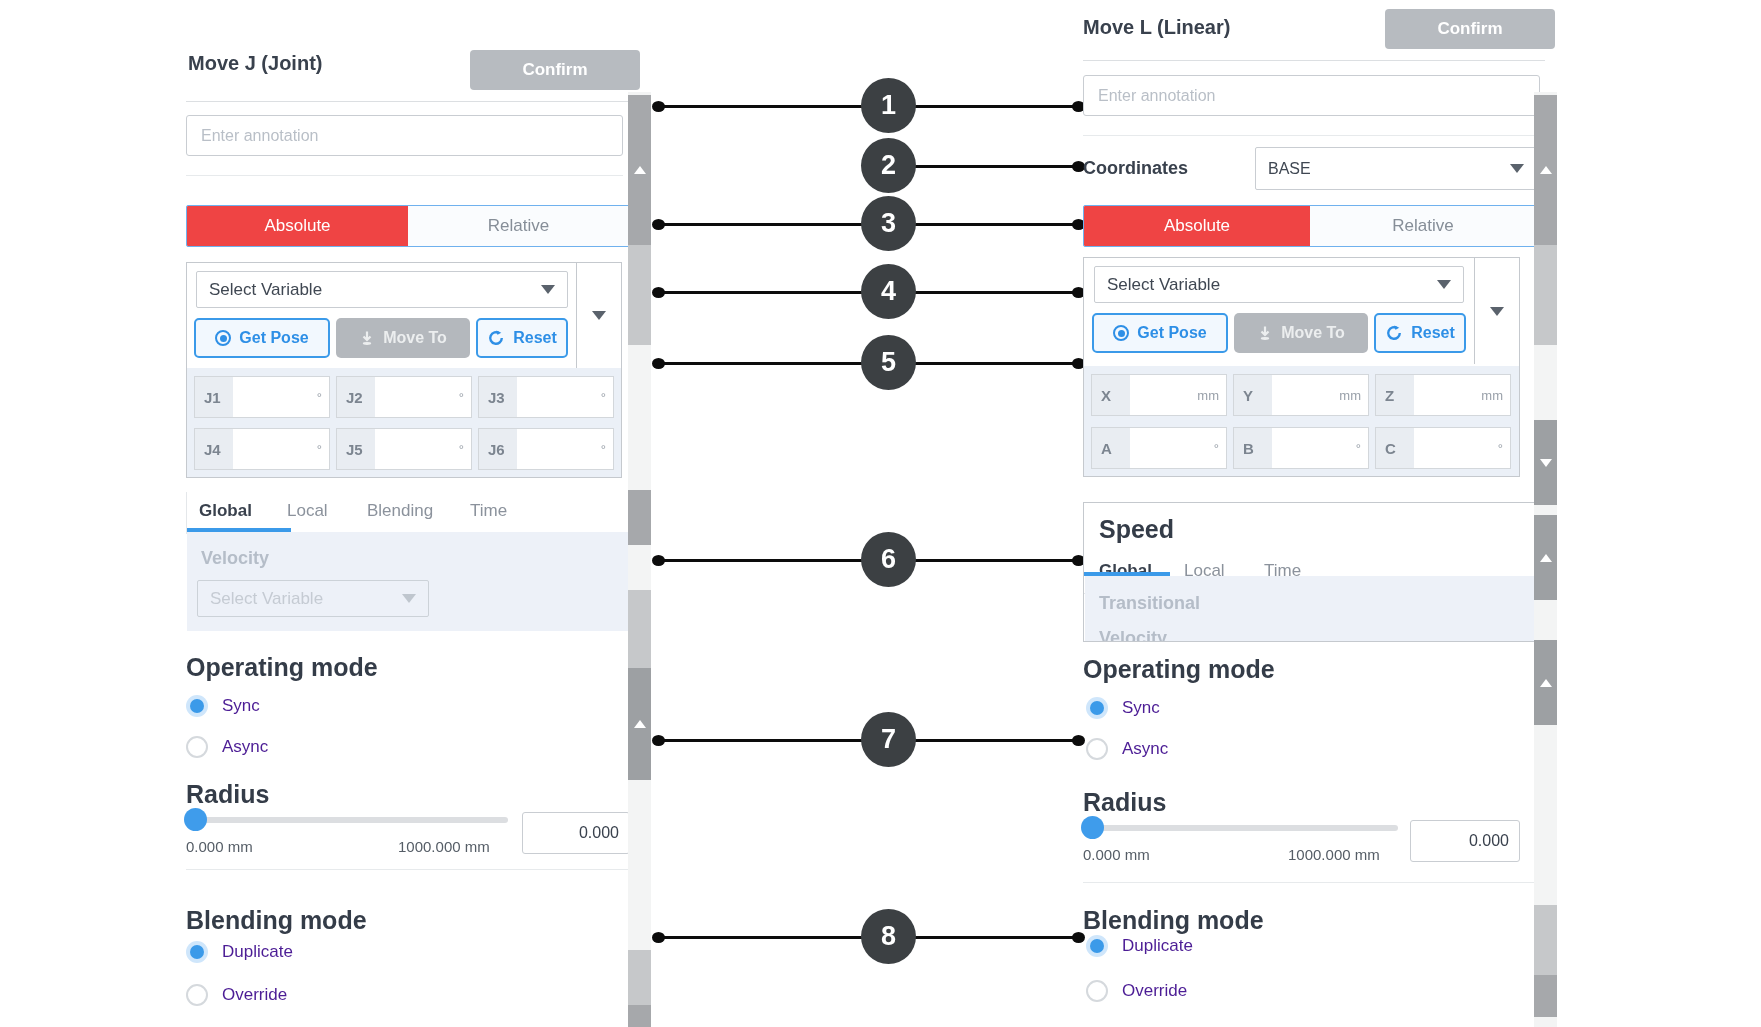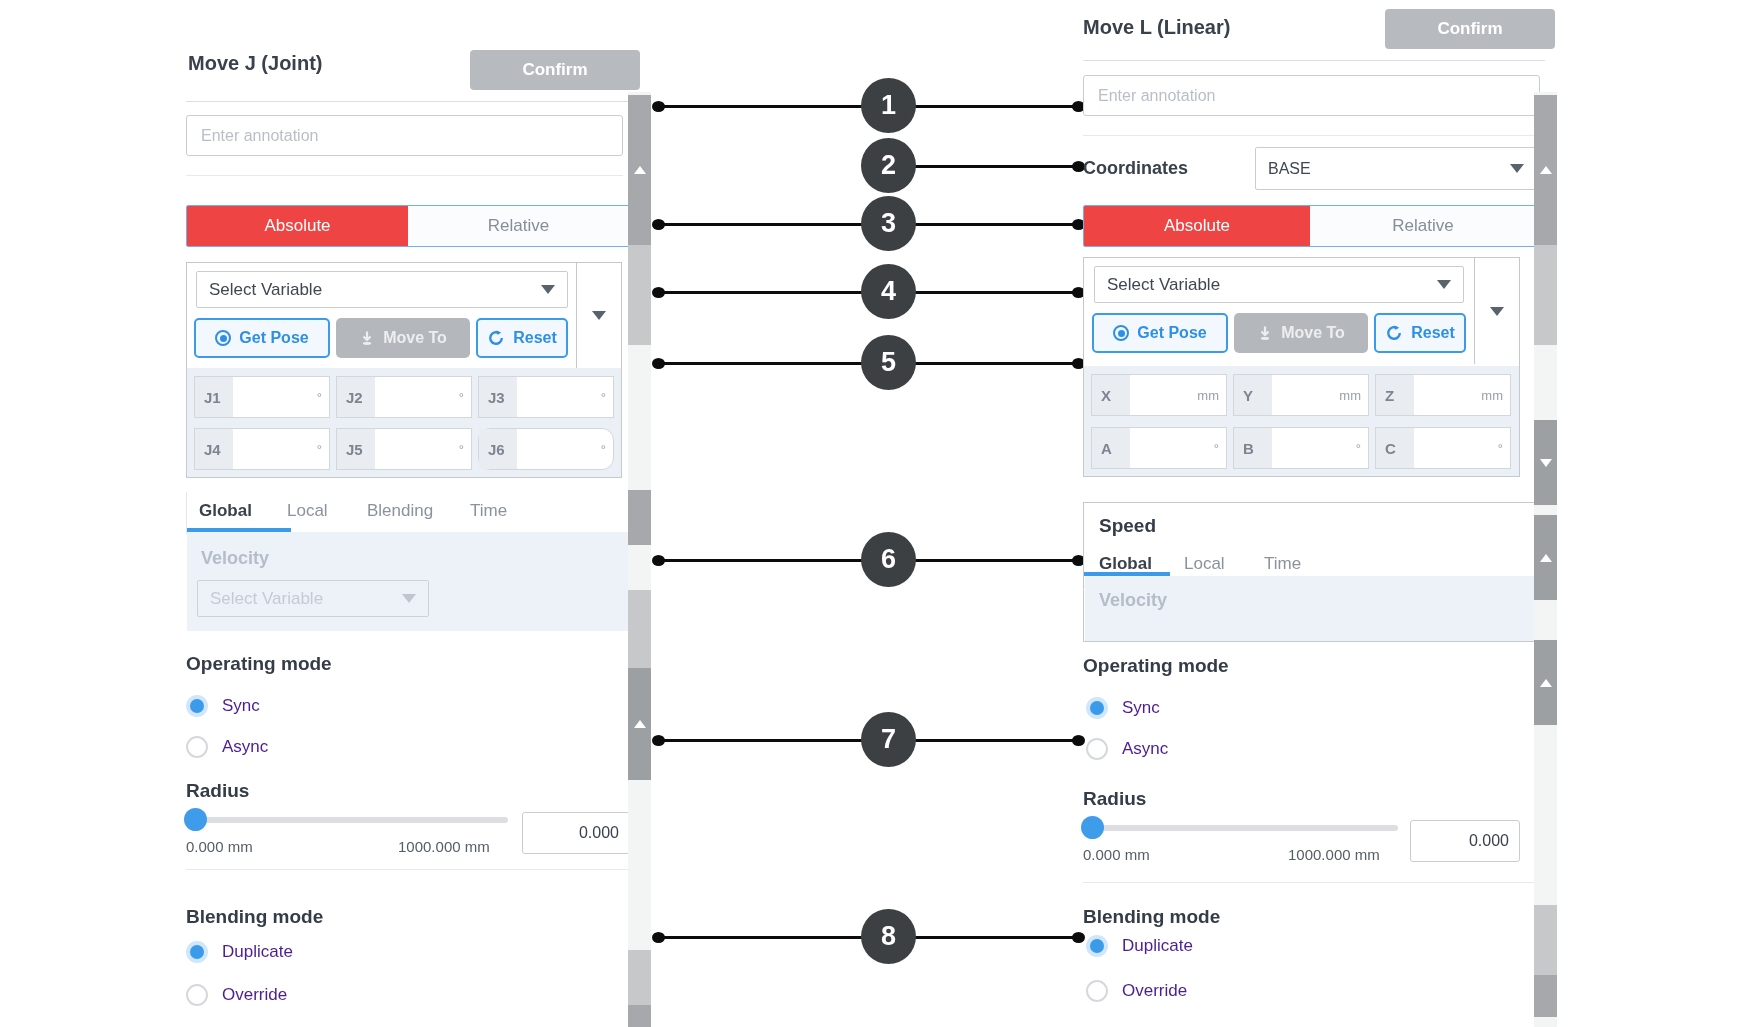--- a/index.html
+++ b/index.html
@@ -43,21 +43,21 @@
   .field .f-unit { position:absolute; right:7px; top:50%; transform:translateY(-50%);
     font-size:13px; color:#9aa1aa; }
   .caret-col { position:absolute; border-left:1px solid #c5c9ce; display:flex; align-items:center; justify-content:center; }
   .caret-col .c { width:0; height:0; border-left:7px solid transparent; border-right:7px solid transparent;
     border-top:9px solid #5a626c; }
 
   .speed-tabs { display:flex; gap:0; }
   .sp-tab { font-size:17px; color:#8b929c; padding:9px 0 12px 0; }
   .sp-tab.active { color:#39414d; font-weight:bold; }
 
-  .sect-h { position:absolute; font-size:19px; font-weight:bold; color:#343c48; }
+  .sect-h { position:absolute; font-size:25px; font-weight:bold; color:#343c48; }
   .radio-row { position:absolute; display:flex; align-items:center; gap:14px; }
   .radio { width:22px; height:22px; border-radius:50%; background:#fff; border:2px solid #d5d9dd; }
   .radio.sel { border:none; background:#cfe6fb; position:relative; }
   .radio.sel::after { content:""; position:absolute; inset:4px; background:#3b9ae9; border-radius:50%; }
   .radio-label { font-size:17px; color:#4c1d95; }
 
   .slider-track { position:absolute; height:6px; background:#dcdee1; border-radius:3px; }
   .slider-thumb { position:absolute; width:23px; height:23px; border-radius:50%; background:#3f9ceb; top:-9px; }
   .slider-lab { position:absolute; font-size:15px; color:#555d66; }
   .val-box { position:absolute; height:42px; border:1px solid #c9cdd2; border-radius:3px; background:#fff;
@@ -146,21 +146,21 @@
         <span class="f-unit">°</span>
       </div>
       <div class="field" style="left:7px; top:60px;">
         <span class="f-label">J4</span>
         <span class="f-unit">°</span>
       </div>
       <div class="field" style="left:149px; top:60px;">
         <span class="f-label">J5</span>
         <span class="f-unit">°</span>
       </div>
-      <div class="field" style="left:291px; top:60px;border-radius:12px;">
+      <div class="field" style="left:291px; top:60px;">
         <span class="f-label">J6</span>
         <span class="f-unit">°</span>
       </div>
     </div>
 
     <div style="position:absolute; left:186px; top:492px; width:442px; border-left:1px solid #e4e7ea;">
       <div class="speed-tabs" style="border-bottom:1px solid #e4e7ea;">
         <div class="sp-tab active" style="margin-left:12px; width:88px;">Global</div>
         <div class="sp-tab" style="width:80px;">Local</div>
         <div class="sp-tab" style="width:103px;">Blending</div>
@@ -346,20 +346,21 @@
 
     <div class="speed-box" style="left:1083px; top:502px; width:454px; height:140px;">
       <div class="sect-h" style="position:static; margin:12px 0 0 15px;">Speed</div>
       <div class="speed-tabs" style="margin-top:8px; border-bottom:1px solid #e4e7ea;">
         <div class="sp-tab active" style="margin-left:15px; width:85px;">Global</div>
         <div class="sp-tab" style="width:80px;">Local</div>
         <div class="sp-tab" style="width:60px;">Time</div>
       </div>
       <div style="position:absolute; left:0; top:69px; width:86px; height:4px; background:#3b9ae9;"></div>
       <div style="position:absolute; left:1px; top:73px; width:452px; height:67px; background:#edf1f8;">
+        <div class="muted-h" style="margin:17px 0 0 14px;">Transitional</div>
         <div class="muted-h" style="margin:14px 0 0 14px;">Velocity</div>
       </div>
     </div>
 
     <div class="sect-h" style="left:1083px; top:655px;">Operating mode</div>
     <div class="radio-row" style="left:1086px; top:697px;">
       <span class="radio sel"></span>
       <span class="radio-label">Sync</span>
     </div>
     <div class="radio-row" style="left:1086px; top:738px;">

